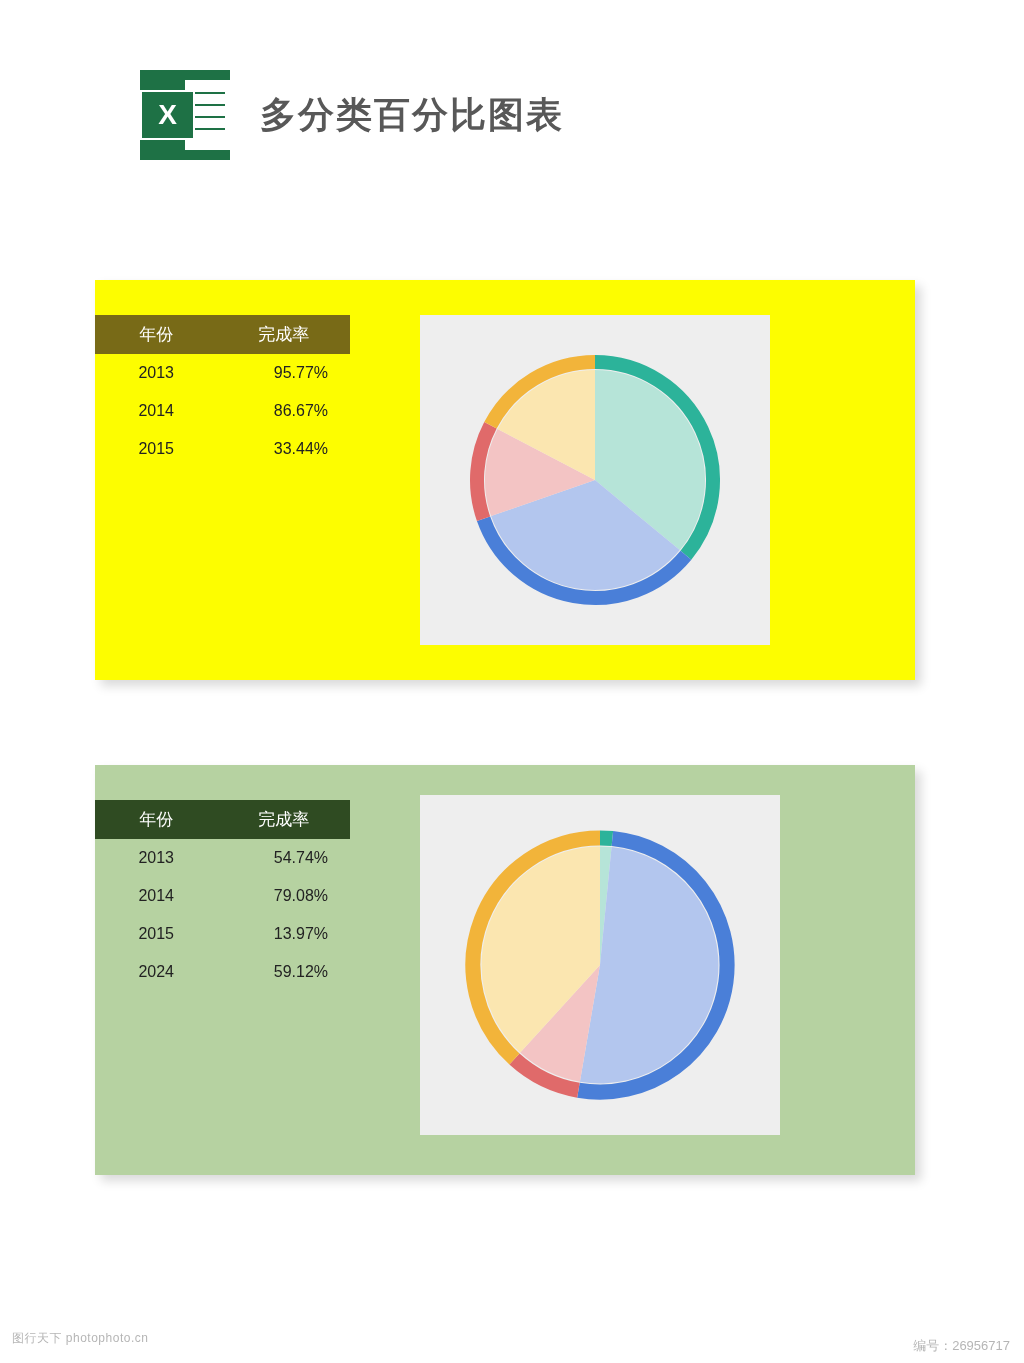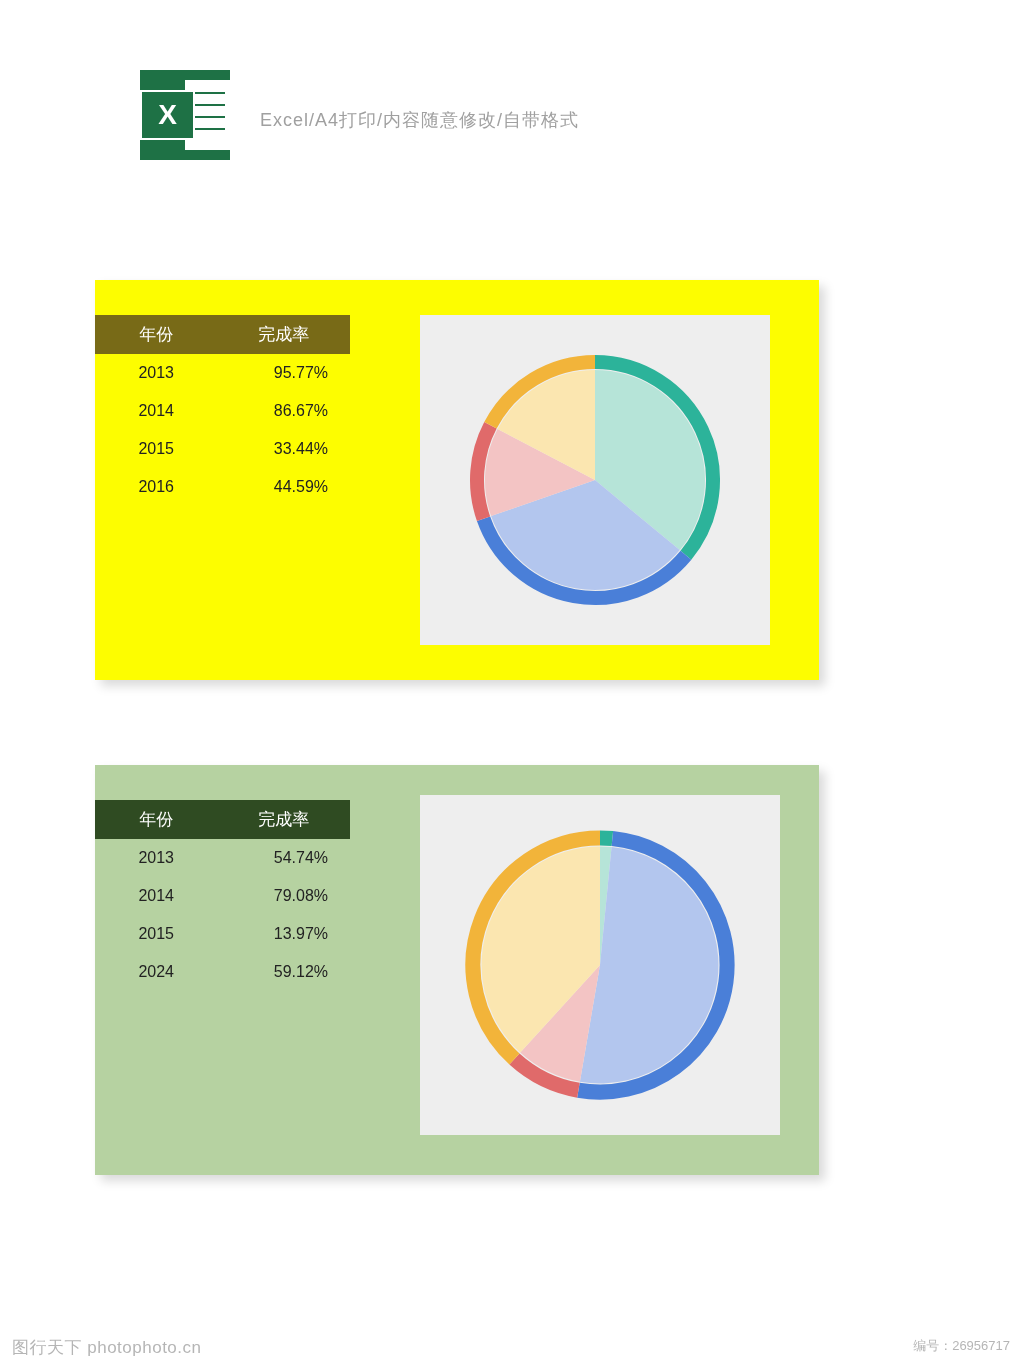--- a/index.html
+++ b/index.html
@@ -65,21 +65,21 @@
   }
   .title-block .subtitle {
     font-size: 18px;
     color: #a0a0a0;
     margin-top: 10px;
     letter-spacing: 1px;
   }
   .card {
     position: absolute;
     left: 95px;
-    width: 724px;
+    width: 820px;
     box-shadow: 6px 6px 10px rgba(0,0,0,0.15);
   }
   .card.card-a { top: 280px; height: 400px; background: #fdfd00; }
   .card.card-b { top: 765px; height: 410px; background: #b6d2a1; }
   .card-inner {
     display: flex;
     align-items: flex-start;
     padding: 35px 0 0 0;
     gap: 30px;
   }
@@ -109,44 +109,44 @@
     width: 350px;
     height: 330px;
     display: flex;
     align-items: center;
     justify-content: center;
     margin-left: 40px;
   }
   .card-b .chart-box { width: 360px; height: 340px; margin-top:-5px;}
   .watermark {
     position: absolute;
-    bottom: 4px;
+    bottom: 16px;
     left: 12px;
-    font-size: 17px;
+    font-size: 12px;
     color: rgba(120,120,120,0.55);
     letter-spacing: 0.5px;
   }
   svg .ring { stroke-width: 14; fill: none; }
   svg .slice-fill { stroke: none; }
 </style>
 </head>
 <body>
 
 <div class="header">
   <div class="excel-icon">
     <div class="sheet">
       <div class="sheet-line" style="top:12px"></div>
       <div class="sheet-line" style="top:24px"></div>
       <div class="sheet-line" style="top:36px"></div>
       <div class="sheet-line" style="top:48px"></div>
     </div>
     <div class="x-box">X</div>
   </div>
   <div class="title-block">
-    <div class="subtitle">Excel/A4打印/内容随意修改/自带格式</div>
+    <h1>多分类百分比图表</h1>
   </div>
 </div>
 
 <div class="card card-a">
   <div class="card-inner">
     <table class="data">
       <tbody>
           <tr>
         <th style="width:48%">年份</th>
         <th style="width:52%">完成率</th>
@@ -155,24 +155,20 @@
             <td>2013</td>
             <td class="rate">95.77%</td>
           </tr>
       <tr>
             <td>2014</td>
             <td class="rate">86.67%</td>
           </tr>
       <tr>
             <td>2015</td>
             <td class="rate">33.44%</td>
-          </tr>
-      <tr>
-            <td>2016</td>
-            <td class="rate">44.59%</td>
           </tr>
     </tbody>
       </table>
     <div class="chart-box">
       <svg id="pie-a" width="260" height="260" viewBox="0 0 260 260">
           <path d="M 130 130 L 130 20 A 110 110 0 0 1 214.76056526427328 200.11167218146255 Z" fill="#b6e4d8" class="slice-fill"></path>
           <path d="M 130 12 A 118 118 0 0 1 220.9249700107659 205.21070288556894" stroke="#2cb39a" class="ring" fill="none" stroke-width="14"></path>
           <path d="M 130 130 L 214.76056526427328 200.11167218146255 A 110 110 0 0 1 26.092305835882414 166.09973813611677 Z" fill="#b3c6ee" class="slice-fill"></path>
           <path d="M 220.9249700107659 205.21070288556894 A 118 118 0 0 1 18.53538262394659 168.72517363692526" stroke="#4a7fd8" class="ring" fill="none" stroke-width="14"></path>
           <path d="M 130 130 L 26.092305835882414 166.09973813611677 A 110 110 0 0 1 32.53702437890715 79.00030997072375 Z" fill="#f3c4c4" class="slice-fill"></path>

